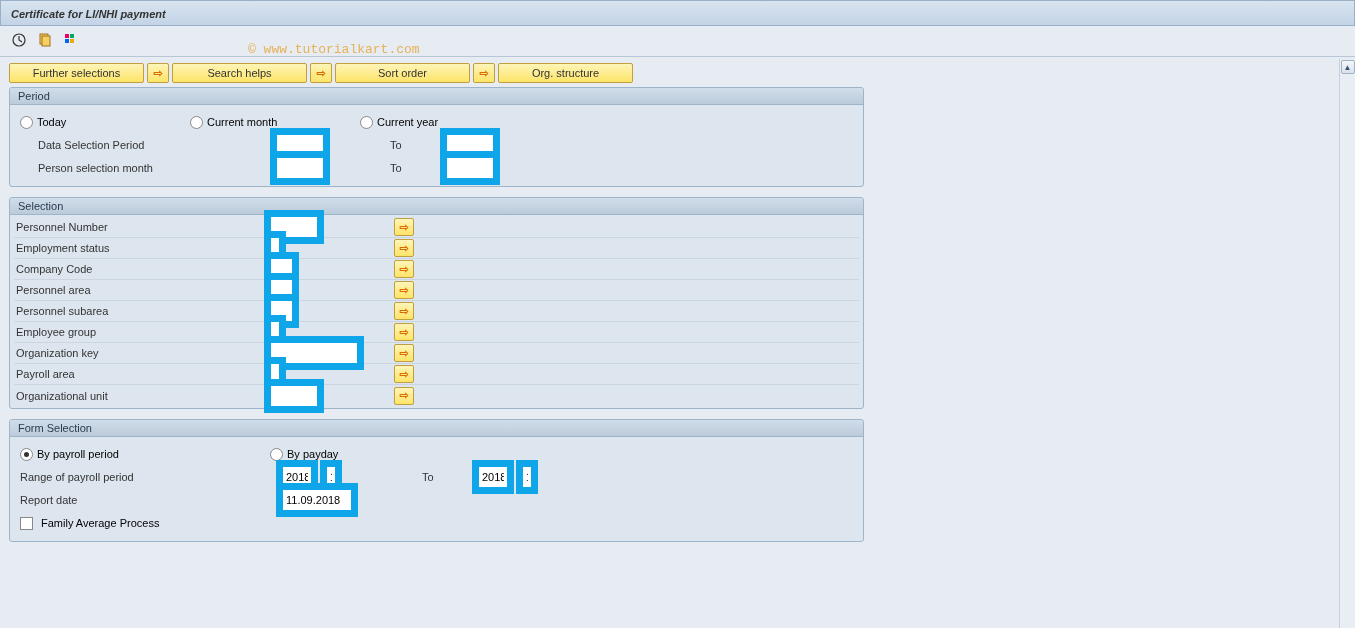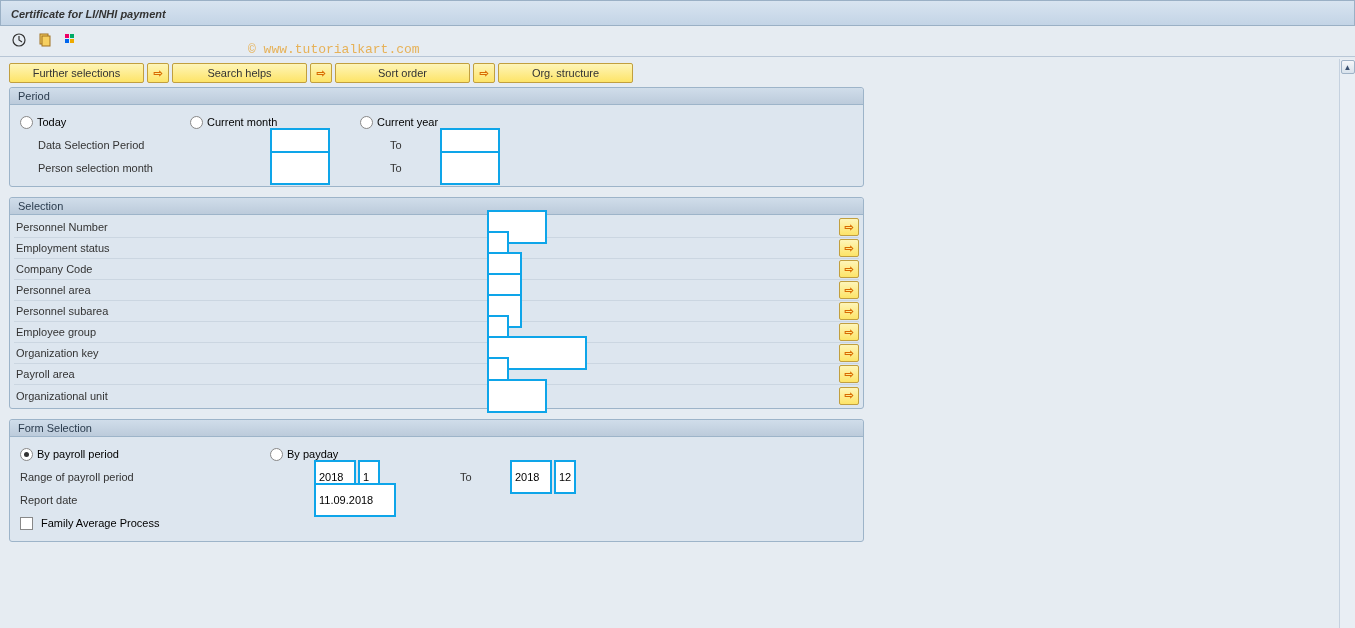--- a/index.html
+++ b/index.html
@@ -155,29 +155,29 @@
     }
     
     .form-row {
       display: flex;
       align-items: center;
       height: 22px;
       margin: 1px 0;
     }
     
     .form-label {
-      width: 294px;
+      width: 256px;
       padding-left: 0px;
       color: #333;
     }
     .form-label.indent { padding-left: 18px; width: 250px; }
     
     .text-input {
       background: #fff;
-      border: 2px solid #0ea5e9;
+      border: 7px solid #0ea5e9;
       height: 34px;
       padding: 0 3px;
     }
     .w60 { width: 60px; }
     .w40 { width: 42px; }
     .w20 { width: 22px; }
     .w35 { width: 35px; }
     .w80 { width: 82px; }
     .w100 { width: 100px; }
     
@@ -186,21 +186,20 @@
       width: 30px;
       color: #333;
     }
     .to-gap { margin-left: 20px; }
     
     .selection-row {
       display: flex;
       align-items: center;
       height: 21px;
       border-bottom: 1px solid #cbd6e1;
-      justify-content: space-between;
     }
     .selection-row:last-child { border-bottom: none; }
     .sel-label {
       width: 250px;
       color: #333;
       padding-left: 2px;
     }
     .sel-input-cell {
       width: 130px;
     }

